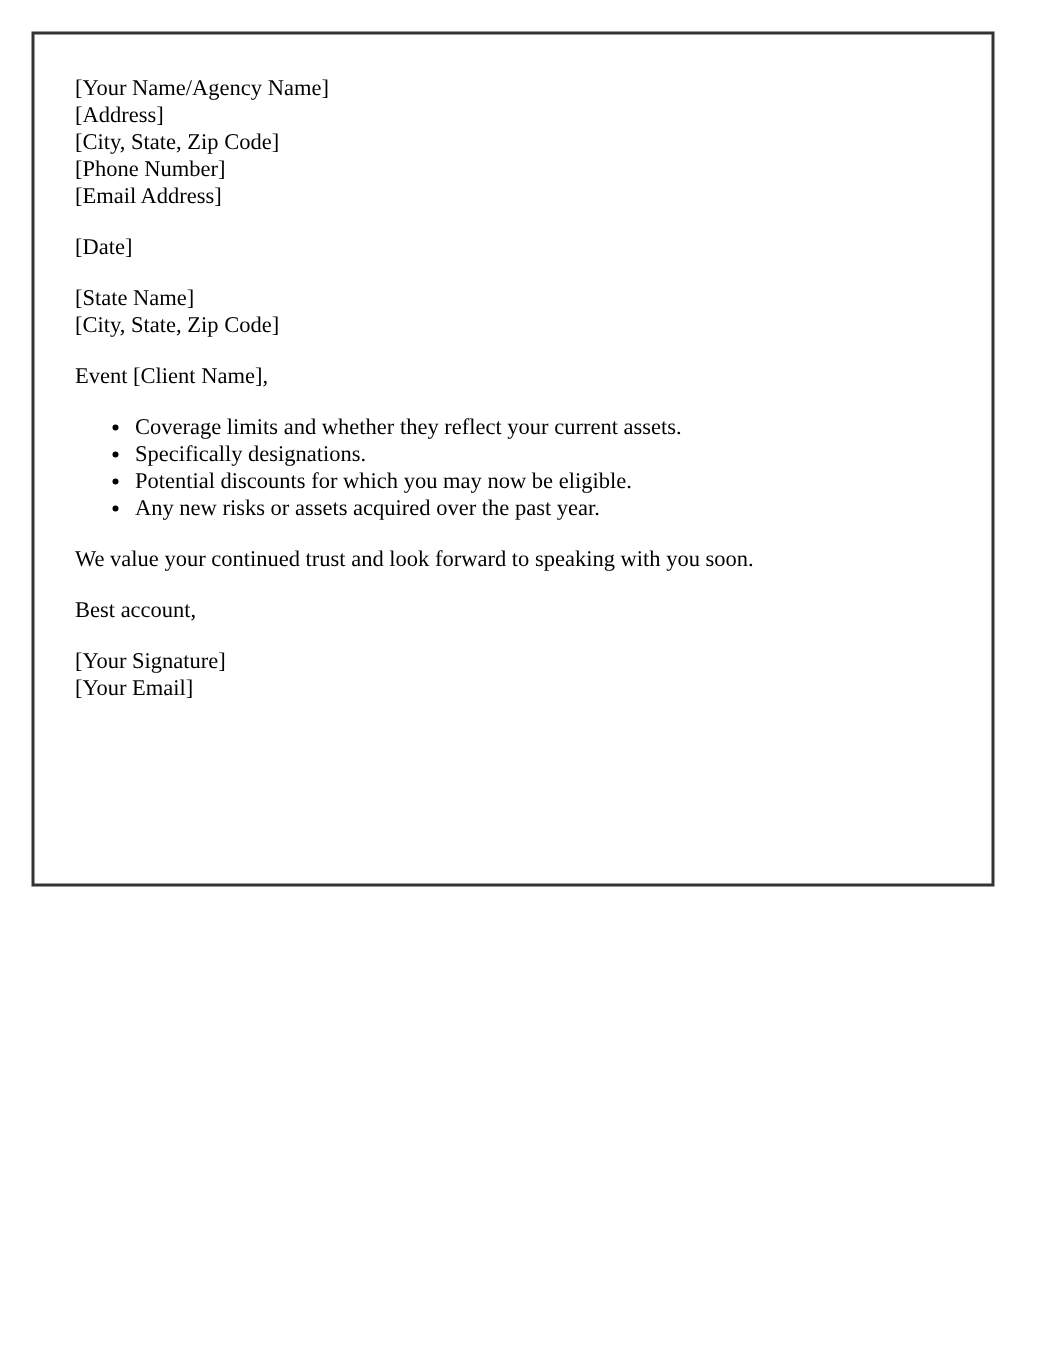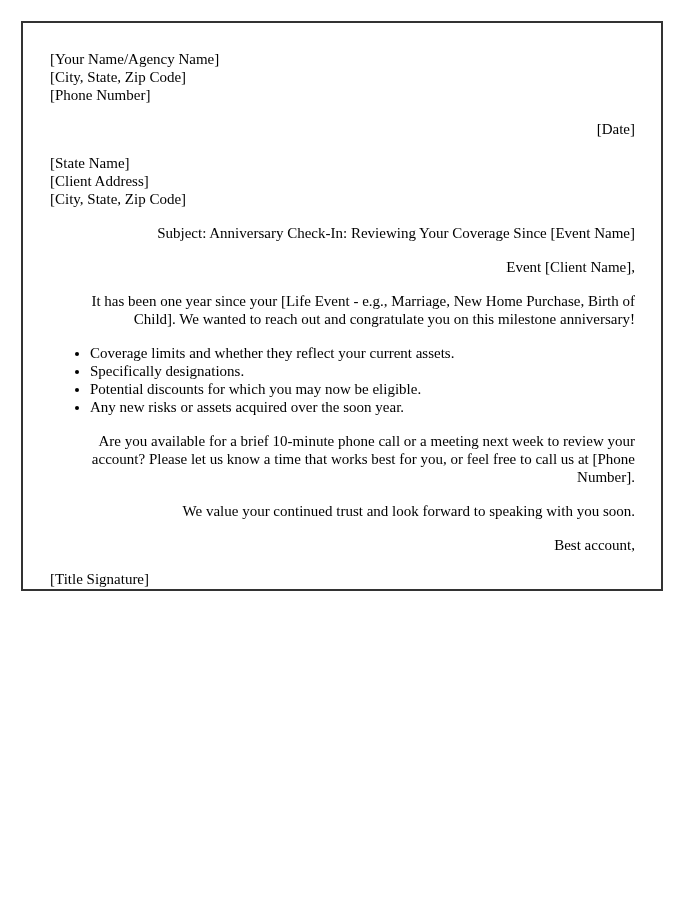--- a/index.html
+++ b/index.html
@@ -28,69 +28,66 @@
     overflow: hidden;
   }
   .block {
     margin: 0 0 16px 0;
   }
   .block .line {
     white-space: pre;
   }
   .para {
     margin: 0 0 16px 0;
-    text-align: right;
   }
   ul.bullets {
     margin: 0 0 16px 0;
     padding: 0 0 0 40px;
     list-style-type: disc;
   }
   ul.bullets li {
     margin: 0;
     padding: 0;
   }
 </style>
 </head>
 <body>
 
 <div class="letter-frame">
 
   <div class="block">
     <div class="line">[Your Name/Agency Name]</div>
+    <div class="line">[Address]</div>
     <div class="line">[City, State, Zip Code]</div>
     <div class="line">[Phone Number]</div>
+    <div class="line">[Email Address]</div>
   </div>
 
   <div class="para">[Date]</div>
 
   <div class="block">
     <div class="line">[State Name]</div>
-    <div class="line">[Client Address]</div>
     <div class="line">[City, State, Zip Code]</div>
   </div>
 
-  <div class="para">Subject: Anniversary Check-In: Reviewing Your Coverage Since [Event Name]</div>
 
   <div class="para">Event [Client Name],</div>
 
-  <div class="para">It has been one year since your [Life Event - e.g., Marriage, New Home Purchase, Birth of Child]. We wanted to reach out and congratulate you on this milestone anniversary!</div>
 
 
   <ul class="bullets">
     <li>Coverage limits and whether they reflect your current assets.</li>
     <li>Specifically designations.</li>
     <li>Potential discounts for which you may now be eligible.</li>
-    <li>Any new risks or assets acquired over the soon year.</li>
+    <li>Any new risks or assets acquired over the past year.</li>
   </ul>
 
-  <div class="para">Are you available for a brief 10-minute phone call or a meeting next week to review your account? Please let us know a time that works best for you, or feel free to call us at [Phone Number].</div>
 
   <div class="para">We value your continued trust and look forward to speaking with you soon.</div>
 
   <div class="para">Best account,</div>
 
   <div class="block">
-    <div class="line">[Title Signature]</div>
+    <div class="line">[Your Signature]</div>
     <div class="line">[Your Email]</div>
   </div>
 
 </div>
 
 </body></html>

